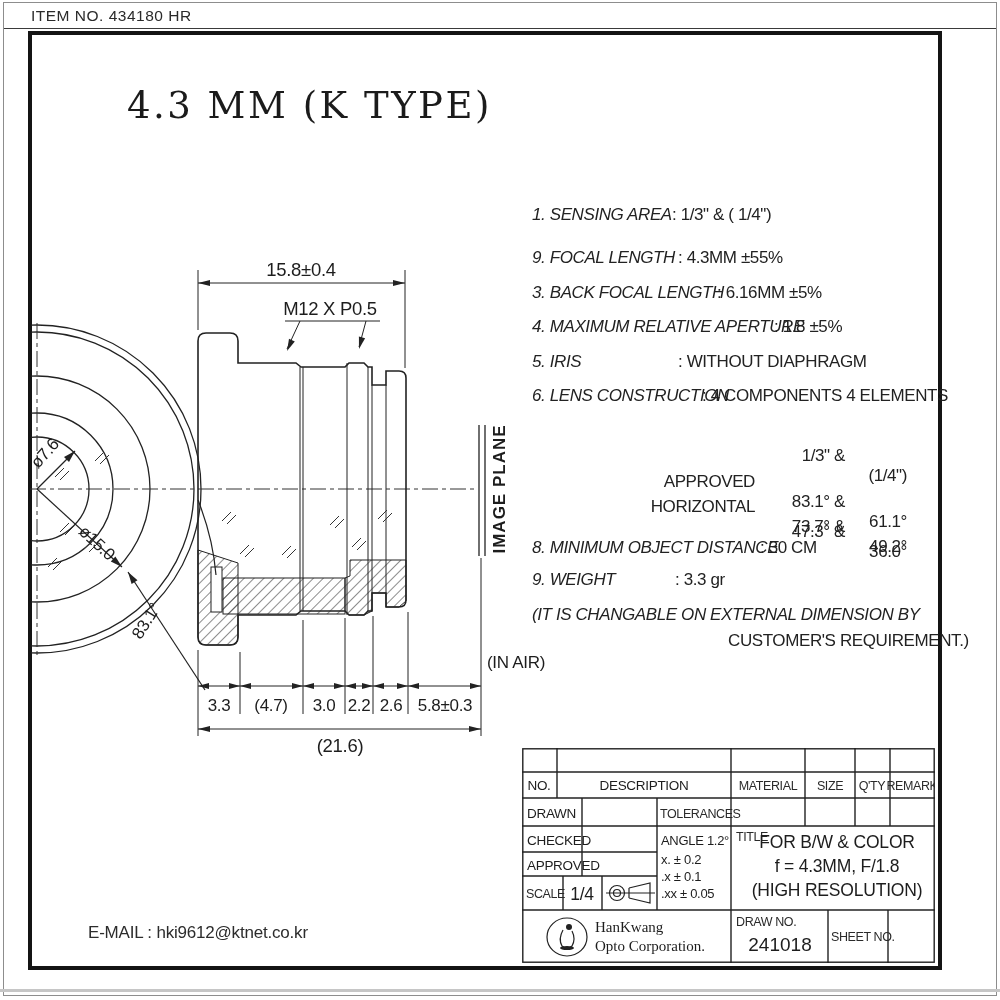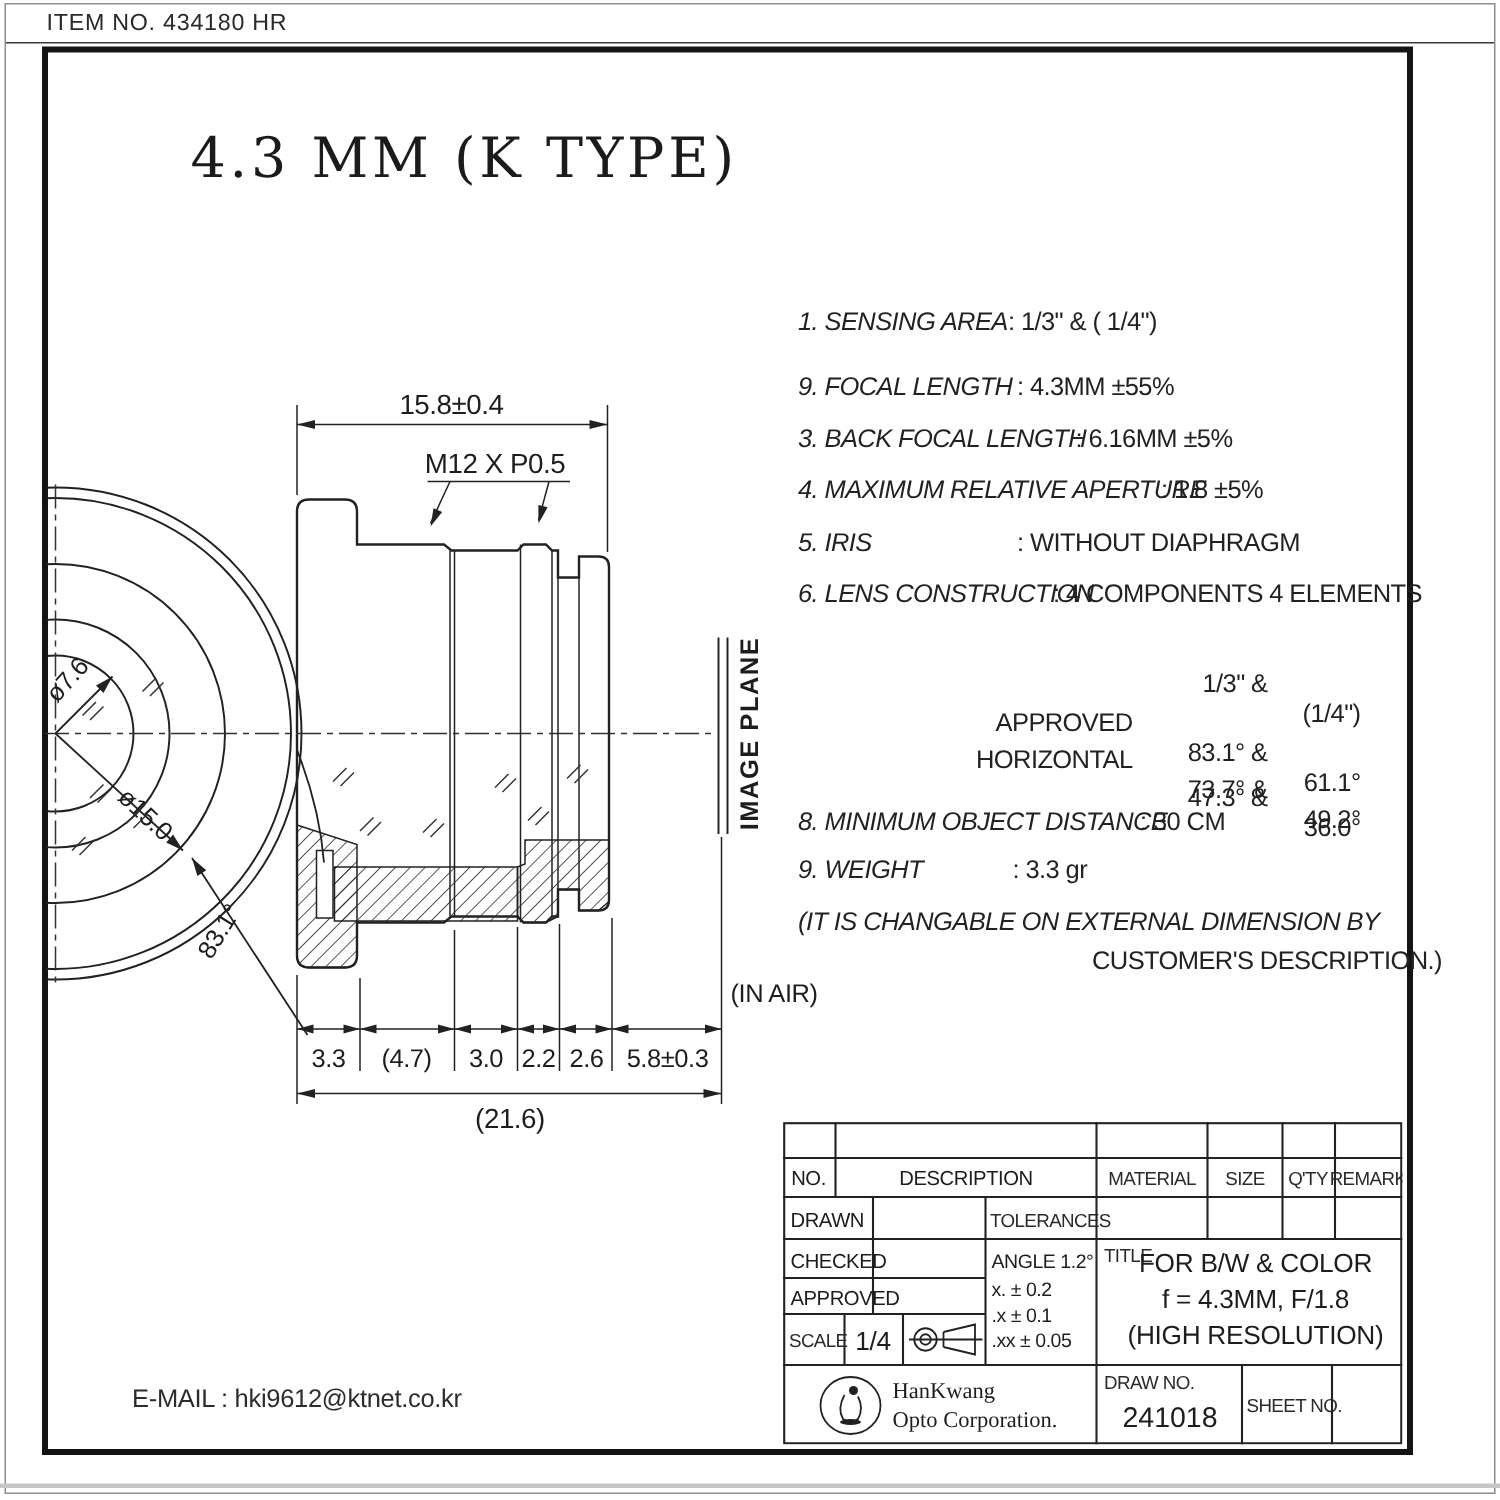--- a/index.html
+++ b/index.html
@@ -258,21 +258,21 @@
   </div>
   <div class="spec-row" style="top:365px">
     <span class="sl">9. WEIGHT</span>
     <span class="sv" style="left:143px">: 3.3 gr</span>
   </div>
 
   <div class="spec-row" style="top:400px">
     <span class="sl">(IT IS CHANGABLE ON EXTERNAL DIMENSION BY</span>
   </div>
   <div class="spec-row" style="top:426px">
-    <span class="note2">CUSTOMER'S DESCRIPTION.)</span>
+    <span class="note2">CUSTOMER'S REQUIREMENT.)</span>
   </div>
 </div>
 
 <div class="contact">
   <div>E-MAIL : hki9612@ktnet.co.kr</div>
   
 </div>
 
 <svg class="abs" style="left:522px;top:748px" width="413" height="215" viewBox="0 0 413 215">
   <g stroke="#222" stroke-width="1.4" fill="none">

